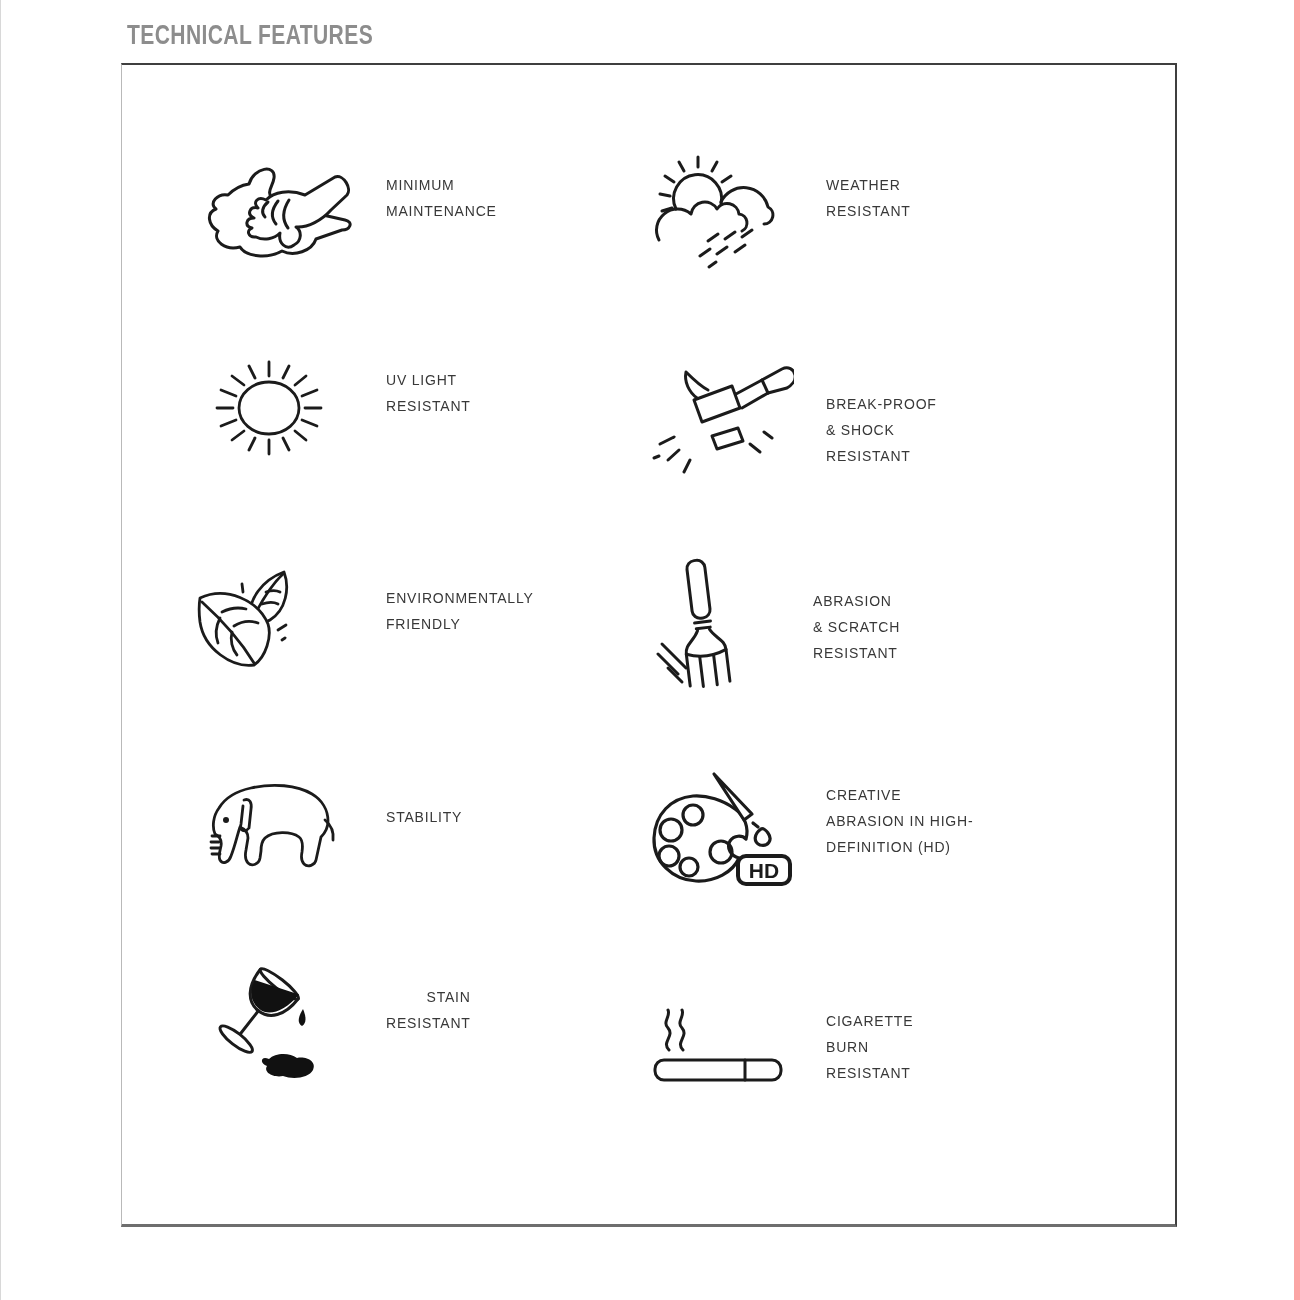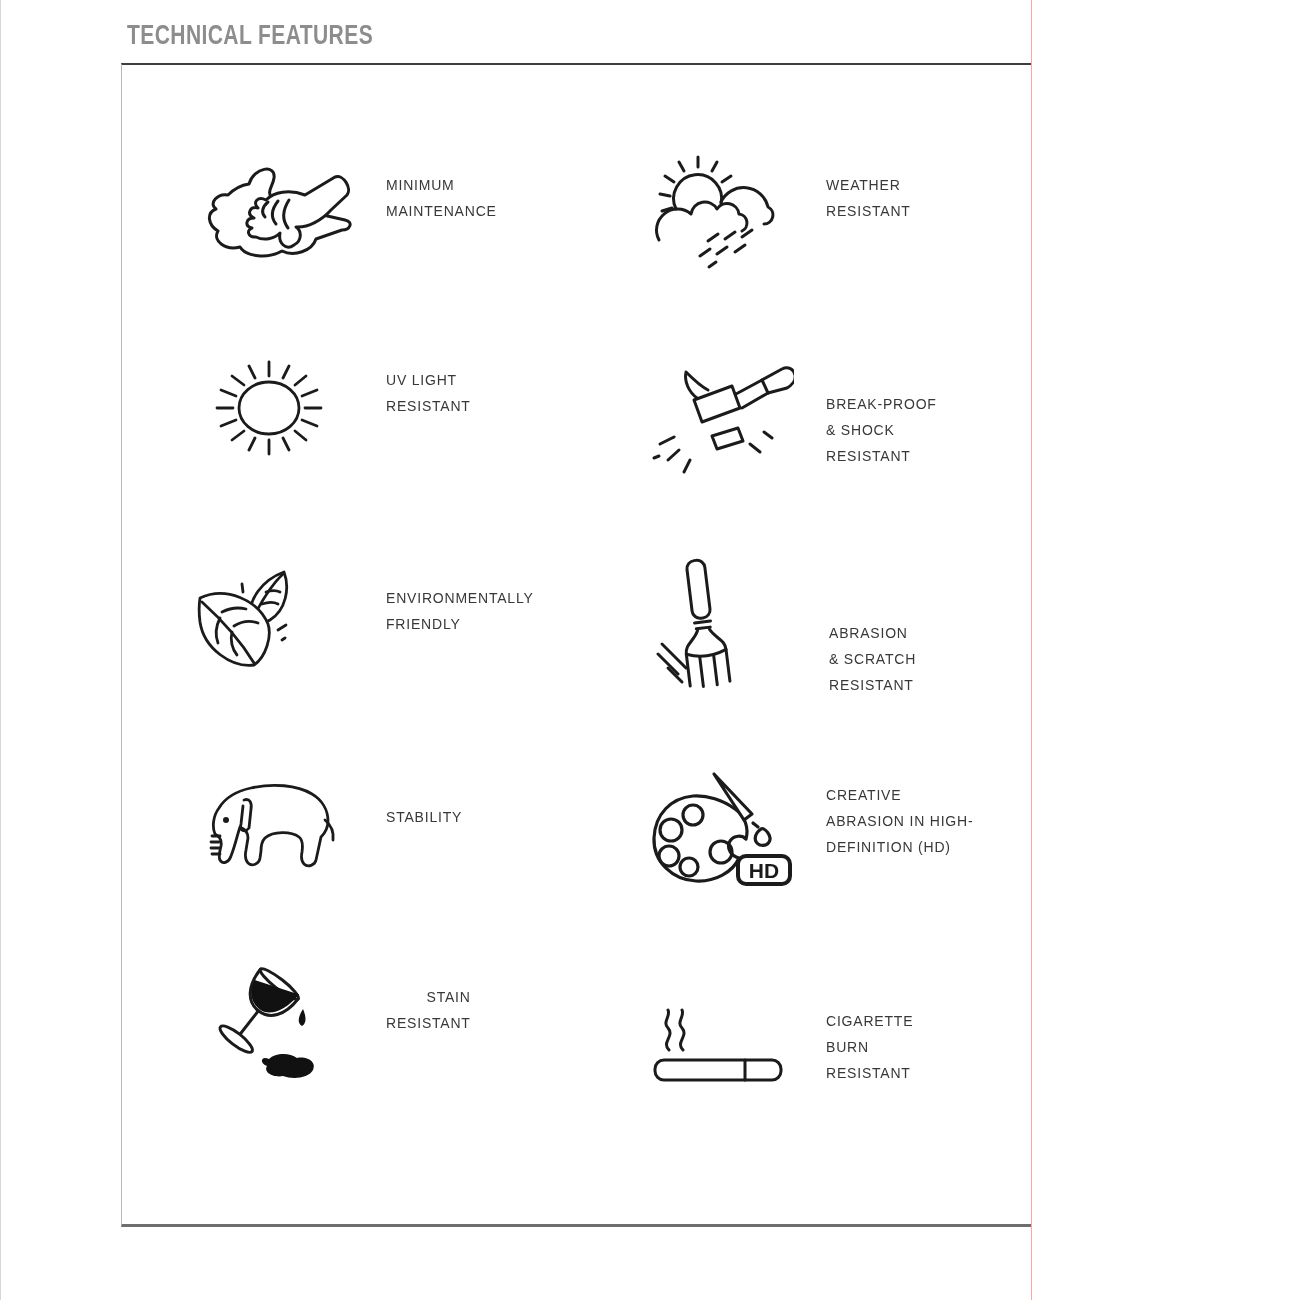--- a/index.html
+++ b/index.html
@@ -1,19 +1,19 @@
 <!DOCTYPE html>
 <html><head>
 <meta charset="utf-8">
 <style>
   html,body{margin:0;padding:0;background:#fff;}
   #screen{
-    position:relative;width:1032px;height:1300px;background:#ffffff;
+    position:relative;width:1300px;height:1300px;background:#ffffff;
     font-family:"Liberation Sans","DejaVu Sans",sans-serif;
-    border-left:1px solid #d8d8d8;border-right:1px solid #fca5a5;
+    border-left:1px solid #d8d8d8;border-right:6px solid #fca5a5;
     box-sizing:border-box;overflow:hidden;
   }
   .page-title{
     position:absolute;left:126px;top:20px;
     font-size:27px;font-weight:bold;color:#8d8d8d;letter-spacing:.5px;
     transform:scaleX(.78);transform-origin:left top;white-space:nowrap;
   }
   .panel{
     position:absolute;left:120px;top:63px;width:1056px;height:1164px;
     border-top:2px solid #3f3f3f;border-right:2px solid #3f3f3f;
@@ -31,21 +31,21 @@
     position:absolute;left:916px;top:610px;width:66px;height:60px;
     background:linear-gradient(90deg, rgba(255,255,255,0) 0%, #ffffff 55%);
     pointer-events:none;
   }
   
   .f0 .icon{left:193px;top:158px;}  .f0 .label{left:385px;top:172px;}
   .f1 .icon{left:650px;top:152px;}  .f1 .label{left:825px;top:172px;}
   .f2 .icon{left:210px;top:352px;}  .f2 .label{left:385px;top:367px;}
   .f3 .icon{left:643px;top:348px;}  .f3 .label{left:825px;top:367px;margin-top:24px;}
   .f4 .icon{left:185px;top:562px;}  .f4 .label{left:385px;top:553px;margin-top:32px;}
-  .f5 .icon{left:655px;top:556px;}  .f5 .label{left:812px;top:620px;margin-left:16px;}
+  .f5 .icon{left:655px;top:556px;}  .f5 .label{left:812px;top:588px;}
   .f6 .icon{left:198px;top:772px;}  .f6 .label{left:385px;top:804px;}
   .f7 .icon{left:640px;top:762px;}  .f7 .label{left:825px;top:782px;}
   .f8 .icon{left:198px;top:965px;}  .f8 .label{left:385px;top:984px;text-align:right;}
   .f9 .icon{left:648px;top:1000px;} .f9 .label{left:825px;top:1008px;}
 </style>
 </head>
 <body>
 
 <div id="screen">
 

